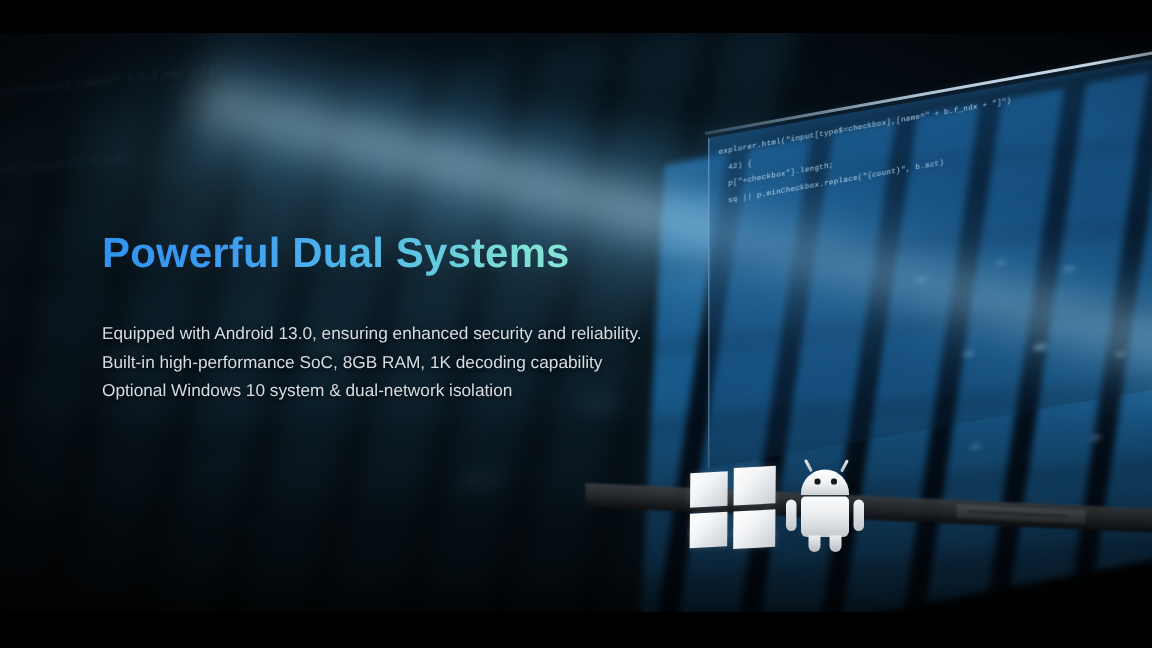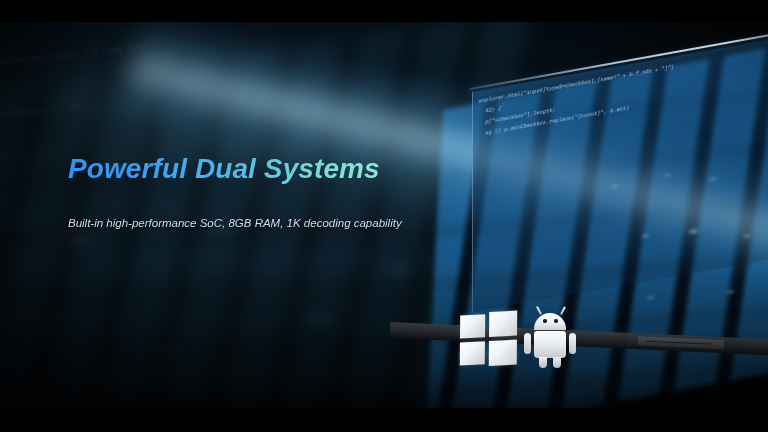--- a/index.html
+++ b/index.html
@@ -11,21 +11,20 @@
   body {
     font-family: "Liberation Sans", sans-serif;
   }
 
   #slide {
     position: relative;
     width: 768px;
     height: 432px;
     overflow: hidden;
     background: #0f172a;
-    font-style: italic;
   }
 
   
   .letterbox {
     position: absolute;
     left: 0;
     width: 768px;
     background: #000;
     z-index: 60;
   }
@@ -501,20 +500,22 @@
       <div class="arm r"></div>
       <div class="body"></div>
       <div class="leg l"></div>
       <div class="leg r"></div>
     </div>
   </div>
 
   <div class="text-block">
     <h1 class="headline">Powerful Dual Systems</h1>
     <ul class="bullets">
+      <li>Equipped with Android 13.0, ensuring enhanced security and reliability.</li>
       <li>Built-in high-performance SoC, 8GB RAM, 1K decoding capability</li>
+      <li>Optional Windows 10 system &amp; dual-network isolation</li>
     </ul>
   </div>
 
   <div class="letterbox top"></div>
   <div class="letterbox bottom"></div>
 
 </div>
 
 </body></html>

